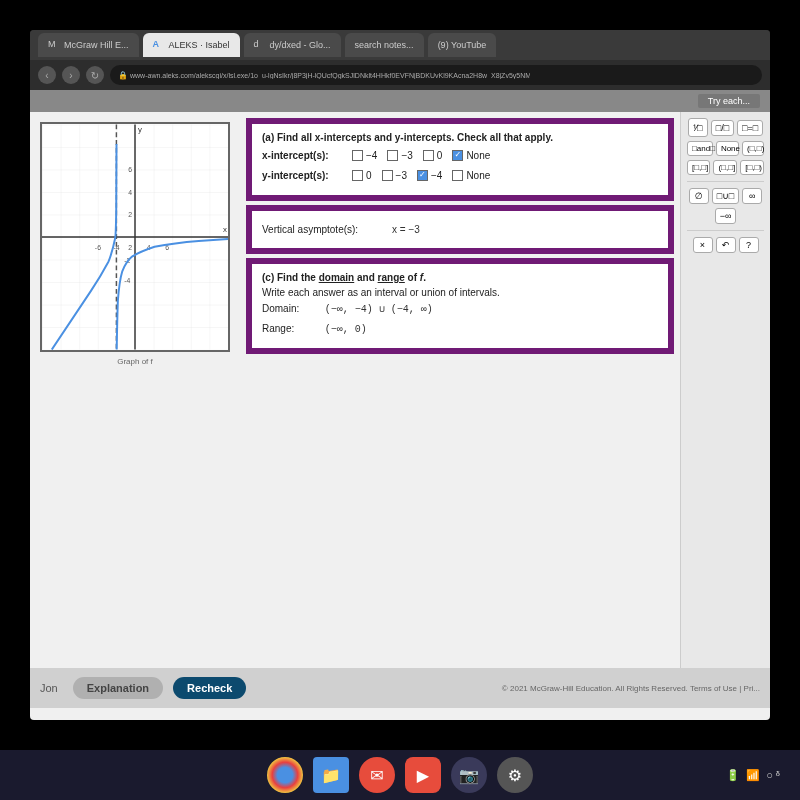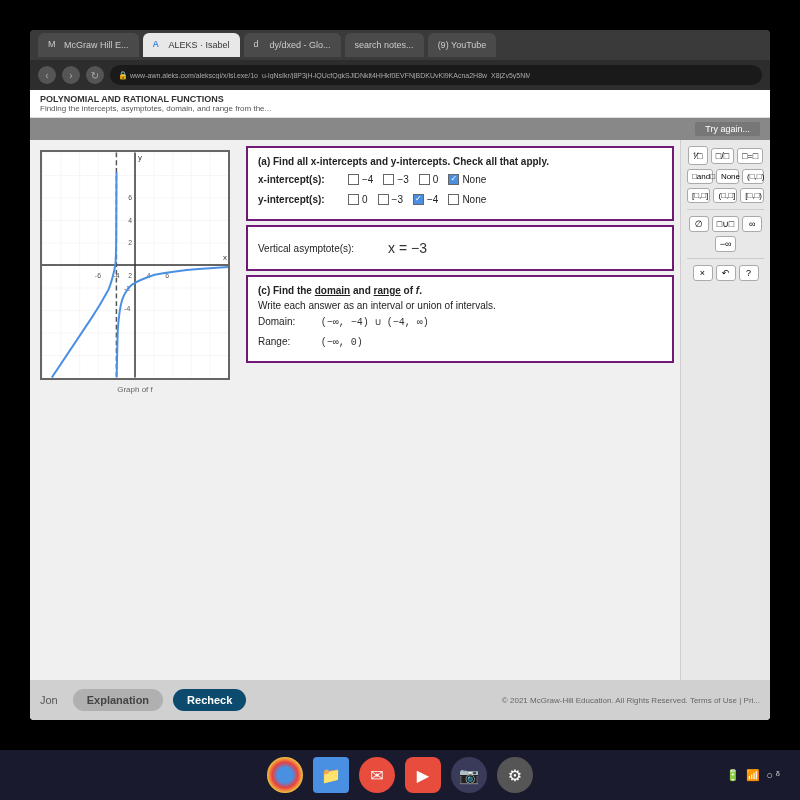--- a/index.html
+++ b/index.html
@@ -140,21 +140,21 @@
       height: 230px;
       background: #fff;
       border: 2px solid #666;
       position: relative;
       overflow: hidden;
     }
 
     
     .question-section {
       background: #fff;
-      border: 2px solid #701a75;
+      border: 6px solid #701a75;
       margin-bottom: 4px;
       padding: 8px 10px;
       font-size: 10px;
       color: #222;
     }
 
     .question-label {
       font-weight: bold;
       margin-bottom: 4px;
       font-size: 10px;
@@ -215,21 +215,21 @@
       margin: 5px 0;
       font-size: 10px;
     }
 
     .asymptote-label {
       width: 130px;
       font-size: 10px;
     }
 
     .asymptote-value {
-      font-size: 14px;
+      font-size: 10px;
       color: #333;
     }
 
     .domain-range-row {
       margin: 5px 0;
       font-size: 10px;
     }
 
     .dr-label {
       display: inline-block;
@@ -274,21 +274,21 @@
 
     .tb-sep {
       height: 1px;
       background: #ccc;
       margin: 2px 0;
     }
 
     
     .action-bar {
       position: absolute;
-      bottom: 0;
+      bottom: 12px;
       left: 0;
       right: 0;
       height: 40px;
       background: #d0d0d0;
       display: flex;
       align-items: center;
       padding: 0 10px;
       gap: 10px;
     }
 
@@ -420,27 +420,23 @@
       <div class="nav-btn">↻</div>
       <div class="address-bar">
         <span class="lock-icon">🔒</span>
         <span style="font-size:7px;overflow:hidden;white-space:nowrap;max-width:400px;">www-awn.aleks.com/alekscgi/x/lsl.exe/1o_u-lgNsIkr/j8P3jH-lQUcfQgkSJlDNklt4HHkf0EVFNjBDKUvKl9KAcna2H8w_X8jZv5y5NMDj0N2PP_B_FuFF8TwmAGZj5Ne52h...</span>
       </div>
     </div>
   </div>
 
   <div class="page-content">
 
-    <div style="background:#fff;padding:4px 10px;border-bottom:1px solid #ddd;">
-      <div class="site-title">POLYNOMIAL AND RATIONAL FUNCTIONS</div>
-      <div class="page-subtitle">Finding the intercepts, asymptotes, domain, and range from the...</div>
-    </div>
 
     <div class="try-again-bar">
-      <button class="try-again-btn">Try again...</button>
+      <button class="try-again-btn">Try each...</button>
     </div>
 
     <div style="display:flex;height:calc(100% - 70px);">
 
       <div class="left-panel">
         <div class="graph-container">
           <svg class="graph-svg" viewBox="0 0 190 230">
 
             <defs>
               <pattern id="grid" width="19" height="23" patternUnits="userSpaceOnUse">

